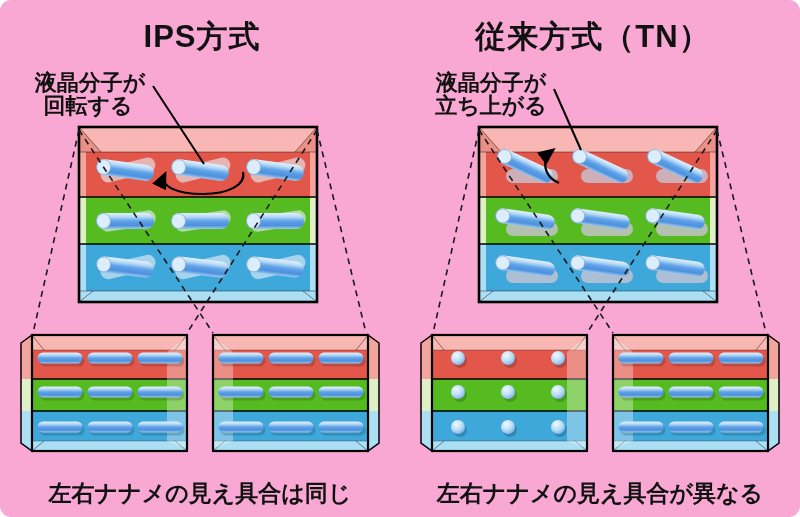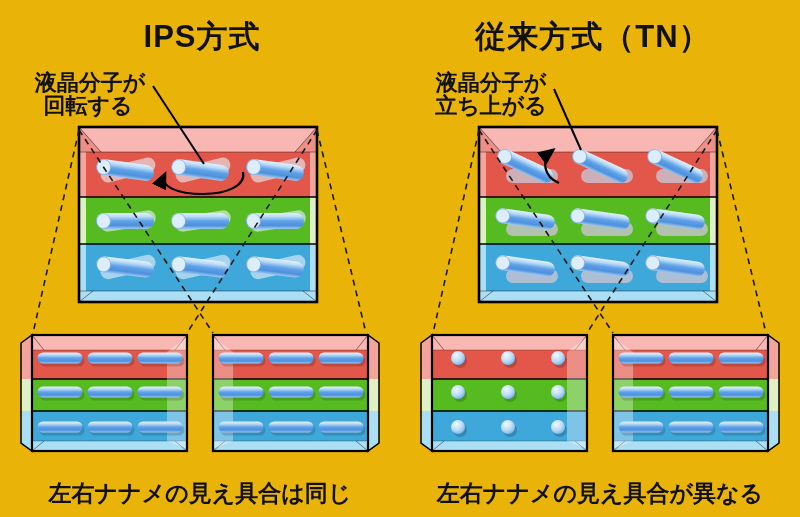--- a/index.html
+++ b/index.html
@@ -1,17 +1,17 @@
 <!DOCTYPE html>
 <html><head>
 <meta charset="utf-8">
 <style>
   html,body{margin:0;padding:0;background:#fff;}
-  #stage{position:relative;width:800px;height:517px;background:#eab308;overflow:hidden;
-         font-family:"Liberation Sans","DejaVu Sans",sans-serif;}
+  #stage{position:relative;width:800px;height:517px;background:#f9a8d4;overflow:hidden;
+         font-family:"Liberation Sans","DejaVu Sans",sans-serif;border-radius:11px;}
   svg text{font-family:"Liberation Sans","DejaVu Sans",sans-serif;font-weight:bold;fill:#111;}
   .title-text{font-size:31px;letter-spacing:1px;}
   .ann-text{font-size:22px;}
   .caption-text{font-size:23px;}
 </style>
 </head>
 <body>
 
 <div id="stage">
 <svg id="cv" width="800" height="517" viewBox="0 0 800 517">

